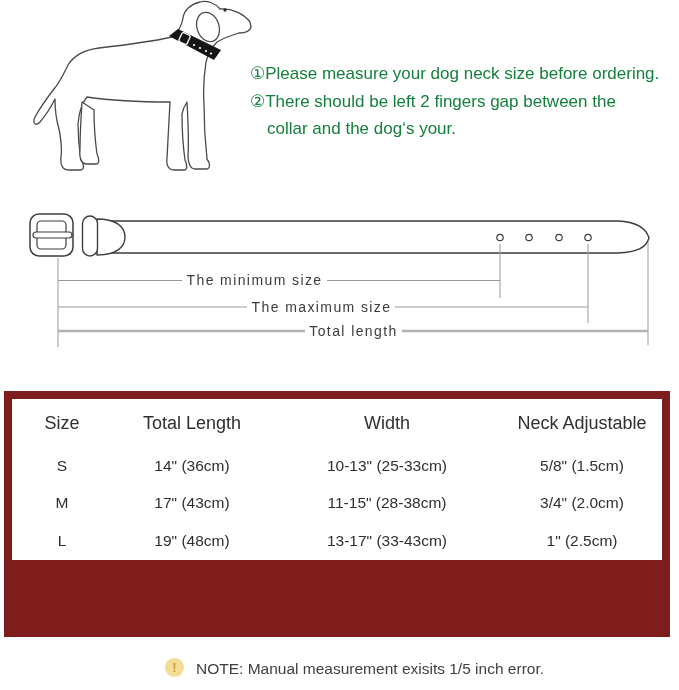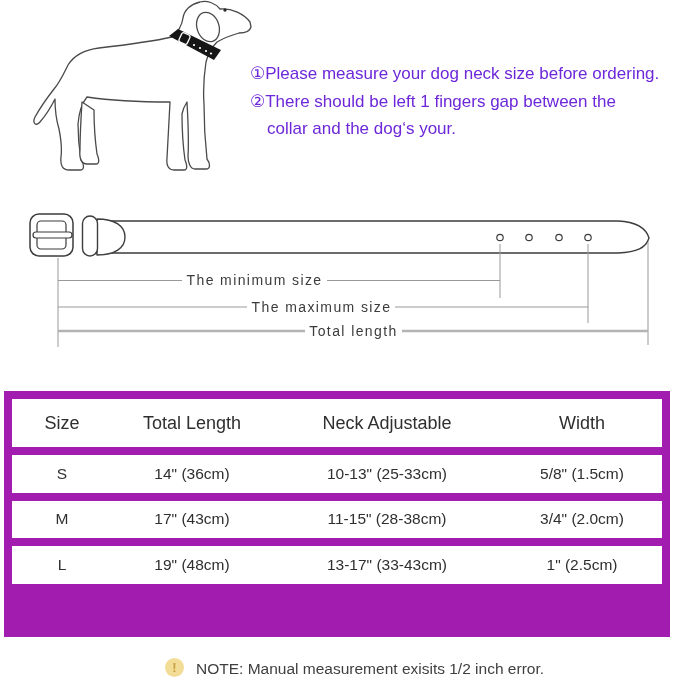--- a/index.html
+++ b/index.html
@@ -2,31 +2,31 @@
 <html><head>
 <meta charset="utf-8">
 <style>
   html,body{margin:0;padding:0;background:#fff;}
   .canvas{
     position:relative;width:679px;height:690px;background:#ffffff;
     font-family:"Liberation Sans","DejaVu Sans",sans-serif;color:#3a3a3a;overflow:hidden;
   }
   .abs{position:absolute;}
   
-  .instructions{left:250px;top:60px;width:425px;font-size:17px;line-height:27.5px;color:#6d28d9;}
+  .instructions{left:250px;top:60px;width:425px;font-size:17px;line-height:27.5px;color:#15803d;}
   .instr-line3{padding-left:17px;}
   
   .mlabel{
     position:absolute;font-size:14px;letter-spacing:1.4px;color:#3c3c3c;
     text-align:center;background:#fff;white-space:nowrap;
   }
   
   .size-table{
-    left:4px;top:391px;width:666px;height:246px;background:#a21caf;
-    box-sizing:border-box;padding:8px;display:flex;flex-direction:column;gap:8px;
+    left:4px;top:391px;width:666px;height:246px;background:#7f1d1d;
+    box-sizing:border-box;padding:8px;display:flex;flex-direction:column;
   }
   .t-row{
     background:#ffffff;flex:0 0 37.5px;display:grid;
     grid-template-columns:100px 160px 230px 1fr;align-items:center;
   }
   .t-row.header{flex:0 0 48px;font-size:18px;color:#2d2d2d;}
   .t-row .cell{text-align:center;font-size:15.5px;color:#2f2f2f;}
   .t-row.header .cell{font-size:18px;}
   
   .note-icon{
@@ -97,21 +97,21 @@
       <rect x="158" y="33.5" width="9" height="10" rx="2" fill="none" stroke="#ffffff" stroke-width="1.3" transform="rotate(25 162.5 38.5)"></rect>
       <circle cx="172" cy="45" r="1.1" fill="#ffffff"></circle>
       <circle cx="178" cy="48" r="1.1" fill="#ffffff"></circle>
       <circle cx="184" cy="51" r="1.1" fill="#ffffff"></circle>
       <circle cx="189" cy="53.5" r="1.1" fill="#ffffff"></circle>
     </g>
   </svg>
 
   <div class="abs instructions">
     <div>①Please measure your dog neck size before ordering.</div>
-    <div>②There should be left 1 fingers gap between the</div>
+    <div>②There should be left 2 fingers gap between the</div>
     <div class="instr-line3">collar and the dog‘s your.</div>
   </div>
 
   <svg class="abs" style="left:0px;top:195px" width="679" height="160" viewBox="0 0 679 160">
     <g stroke="#3d3d3d" stroke-width="1.4" fill="#ffffff" stroke-linejoin="round">
 
       <path d="M 96 26 H 618 C 637 27 646 33 649 43 C 646 53 637 57 618 58 H 96 Z"></path>
 
       <path d="M 97 24 C 115 24 125 31 125 42 C 125 53 115 60 97 60 Z"></path>
 
@@ -146,22 +146,22 @@
   </svg>
 
   <div class="mlabel" style="left:182px;top:272px;width:145px">The minimum size</div>
   <div class="mlabel" style="left:248px;top:299px;width:147px">The maximum size</div>
   <div class="mlabel" style="left:305px;top:323px;width:97px">Total length</div>
 
   <div class="abs size-table">
     <div class="t-row header">
       <div class="cell">Size</div>
       <div class="cell">Total Length</div>
+      <div class="cell">Width</div>
       <div class="cell">Neck Adjustable</div>
-      <div class="cell">Width</div>
     </div>
     <div class="t-row">
       <div class="cell">S</div>
       <div class="cell">14" (36cm)</div>
       <div class="cell">10-13" (25-33cm)</div>
       <div class="cell">5/8" (1.5cm)</div>
     </div>
     <div class="t-row">
       <div class="cell">M</div>
       <div class="cell">17" (43cm)</div>
@@ -172,15 +172,15 @@
       <div class="cell">L</div>
       <div class="cell">19" (48cm)</div>
       <div class="cell">13-17" (33-43cm)</div>
       <div class="cell">1" (2.5cm)</div>
     </div>
   </div>
 
   <div class="abs note-icon">
     <span>!</span>
   </div>
-  <div class="abs note-text">NOTE: Manual measurement exisits 1/2 inch error.</div>
+  <div class="abs note-text">NOTE: Manual measurement exisits 1/5 inch error.</div>
 
 </div>
 
 </body></html>

